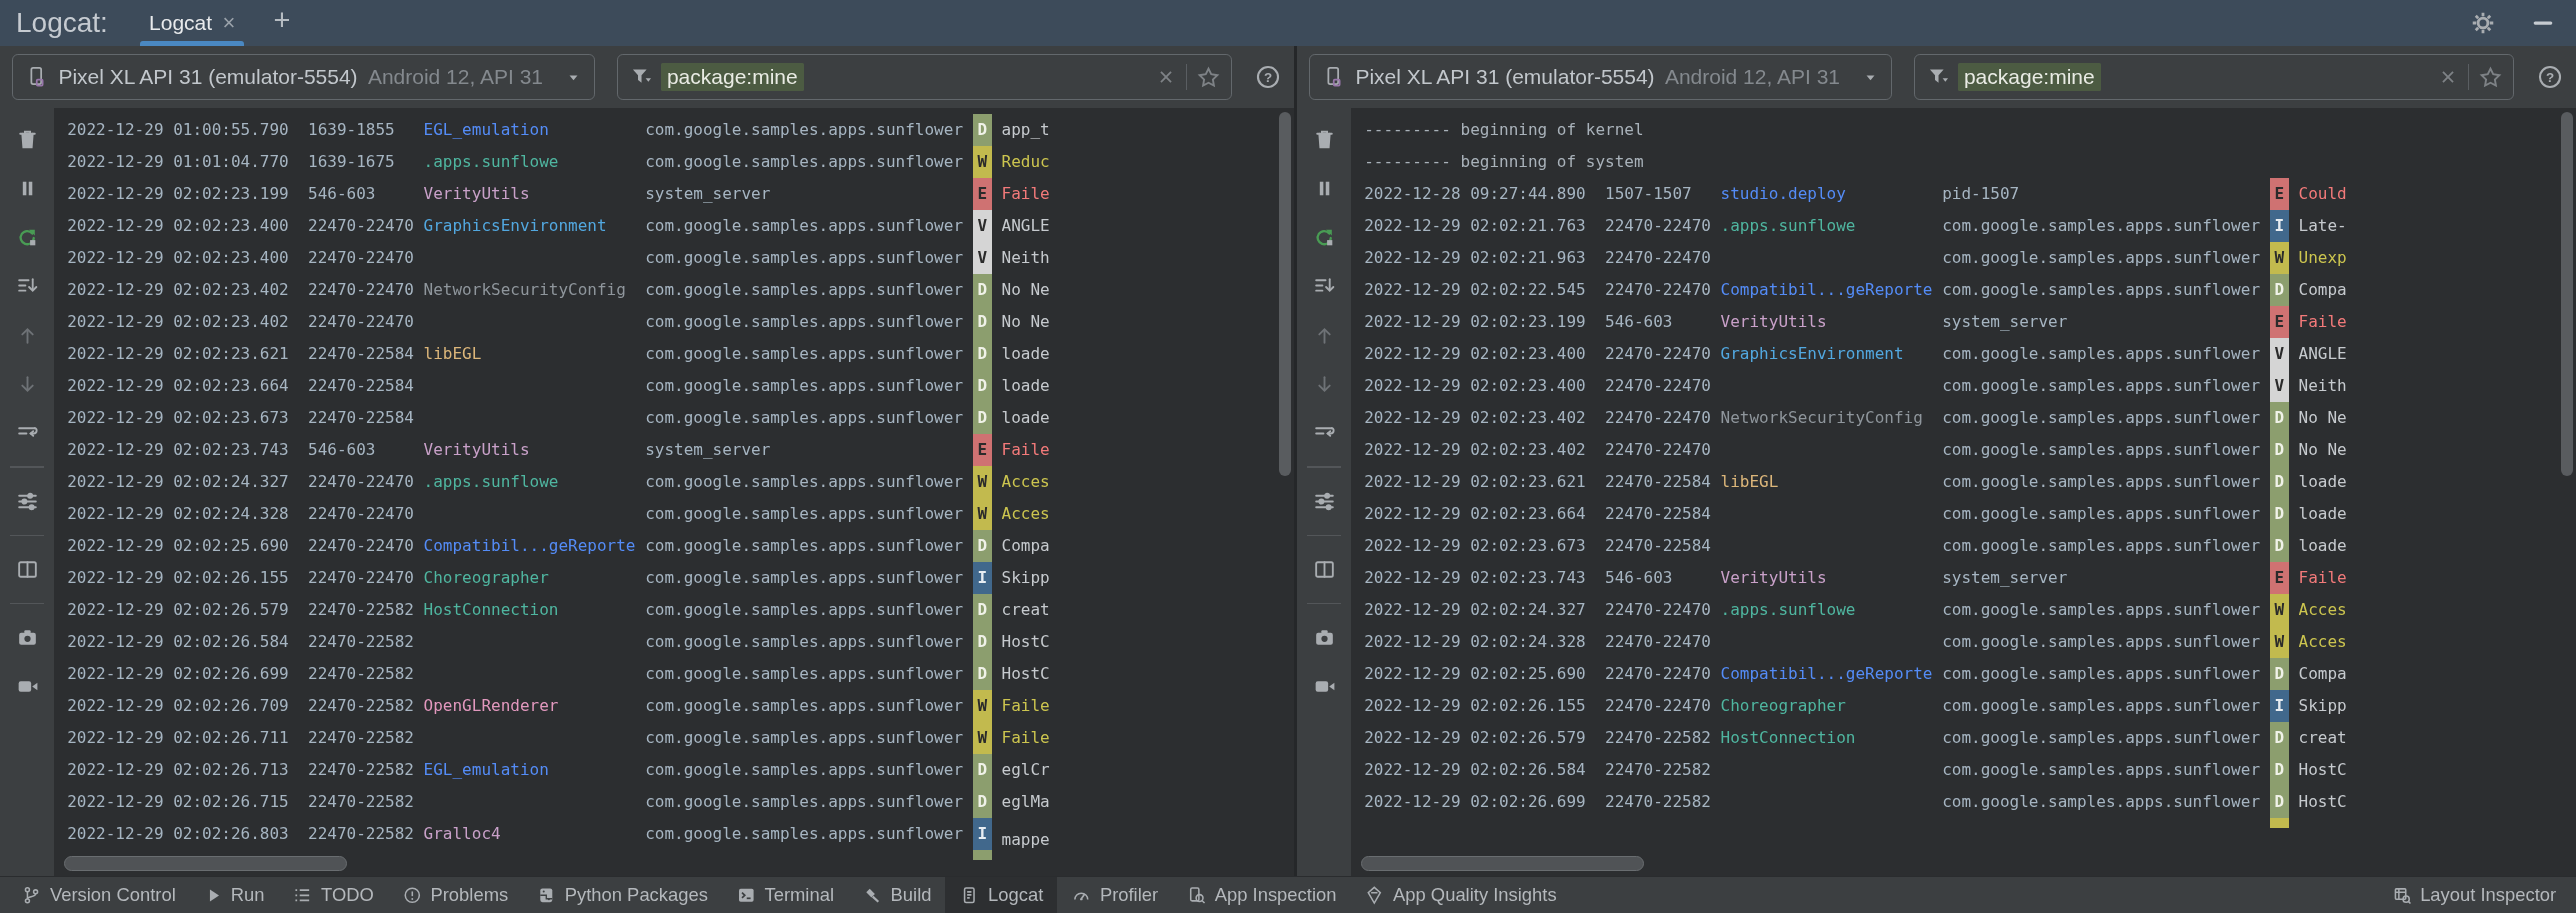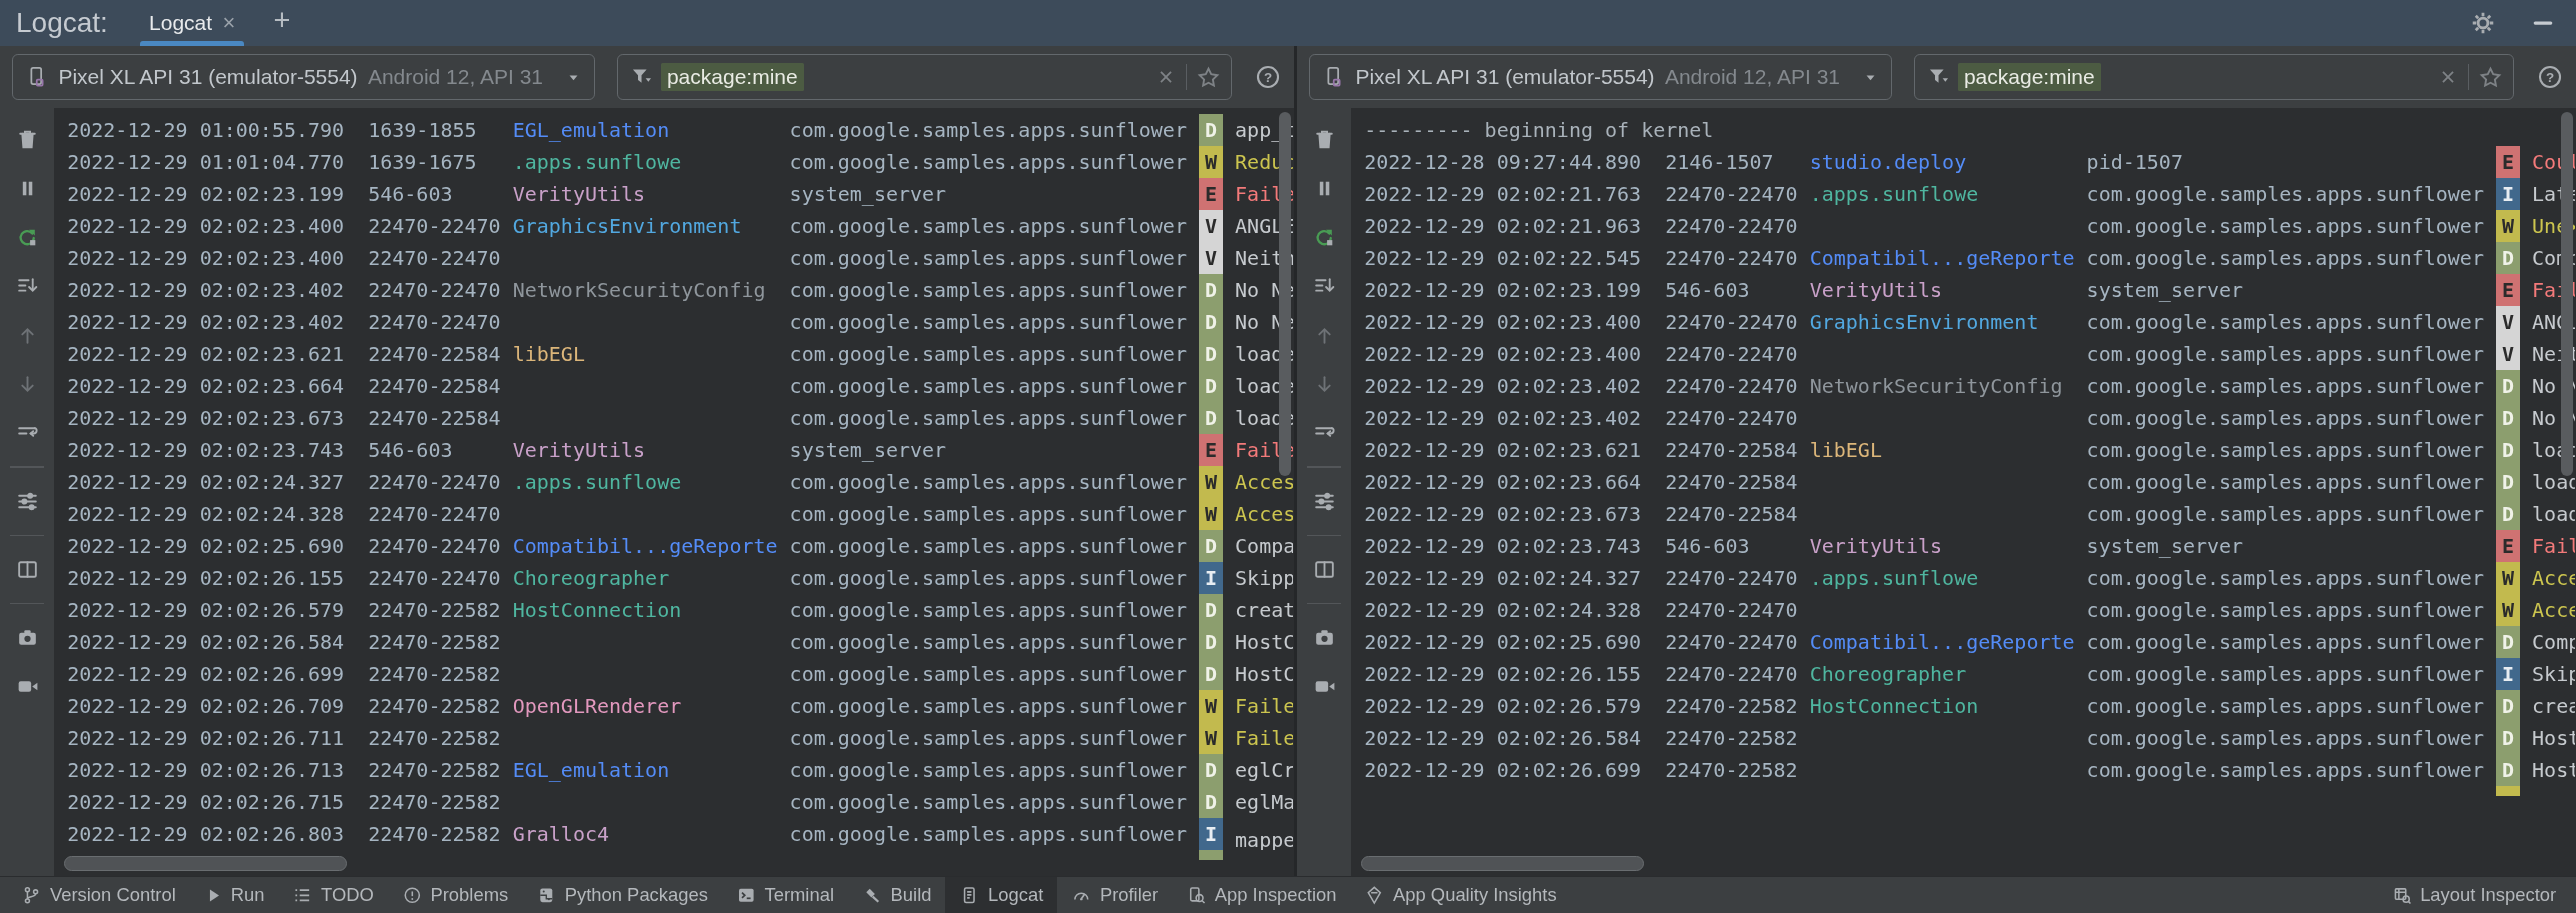--- a/index.html
+++ b/index.html
@@ -33,21 +33,21 @@
   .ffield .sp{flex:1;}
   .fdiv{width:1.5px;height:26.5px;background:#5A5E62;}
   
   .pcontent{position:absolute;top:62px;left:0;right:0;bottom:0;display:flex;}
   .vtool{width:54px;background:#3C3F41;display:flex;flex-direction:column;align-items:center;
          padding-top:10.3px;box-sizing:border-box;}
   .tbtn{width:43px;height:43px;display:flex;align-items:center;justify-content:center;
         border-radius:5.9px;cursor:pointer;margin-bottom:5.9px;flex:none;}
   .tsep{width:34px;height:1.5px;background:#535659;margin:5.9px 0 11.8px 0;flex:none;}
   .logarea{flex:1;background:#2C2E30;position:relative;overflow:hidden;
-           font-family:"DejaVu Sans Mono",monospace;font-size:20px;line-height:32px;}
+           font-family:"DejaVu Sans Mono",monospace;font-size:16px;line-height:32px;}
   .rows{position:absolute;top:5.9px;left:13.2px;right:1.5px;}
   .logrow{height:32px;white-space:nowrap;overflow:hidden;display:flex;cursor:default;}
   .logrow.partial{height:10.3px;}
   .c-ts{width:23ch;flex:none;color:#A6B5C2;}
   .c-pid{width:11ch;flex:none;margin-left:2ch;text-align:left;color:#A6B5C2;}
   .c-tag{width:22ch;flex:none;margin-left:1ch;overflow:hidden;}
   .c-pkg{width:33ch;flex:none;margin-left:1ch;overflow:hidden;color:#A6B5C2;}
   .c-lvl{width:2ch;flex:none;margin-left:1ch;text-align:center;font-weight:bold;}
   .c-msg{flex:1;margin-left:1ch;overflow:hidden;}
   .c-sep{color:#A9B2BA;}
@@ -539,22 +539,25 @@
             <path d="M16.5 12l5-3.5v7z" fill="#A9ADB1" stroke="none"></path>
           </svg>
         </div>
       </div>
       <div class="logarea">
         <div class="rows">
           <div class="logrow">
             <span class="c-sep">--------- beginning of kernel</span>
           </div>
           <div class="logrow">
+            <span class="c-sep">--------- beginning of system</span>
+          </div>
+          <div class="logrow">
             <span class="c-ts">2022-12-28 09:27:44.890</span>
-            <span class="c-pid">2146-1507</span>
+            <span class="c-pid">1507-1507</span>
             <span class="c-tag" style="color: rgb(84, 140, 247);">studio.deploy</span>
             <span class="c-pkg">pid-1507</span>
             <span class="c-lvl" style="background: rgb(207, 114, 114); color: rgb(43, 43, 43);">E</span>
             <span class="c-msg" style="color: rgb(243, 122, 122);">Could</span>
           </div>
           <div class="logrow">
             <span class="c-ts">2022-12-29 02:02:21.763</span>
             <span class="c-pid">22470-22470</span>
             <span class="c-tag" style="color: rgb(79, 182, 160);">.apps.sunflowe</span>
             <span class="c-pkg">com.google.samples.apps.sunflower</span>

